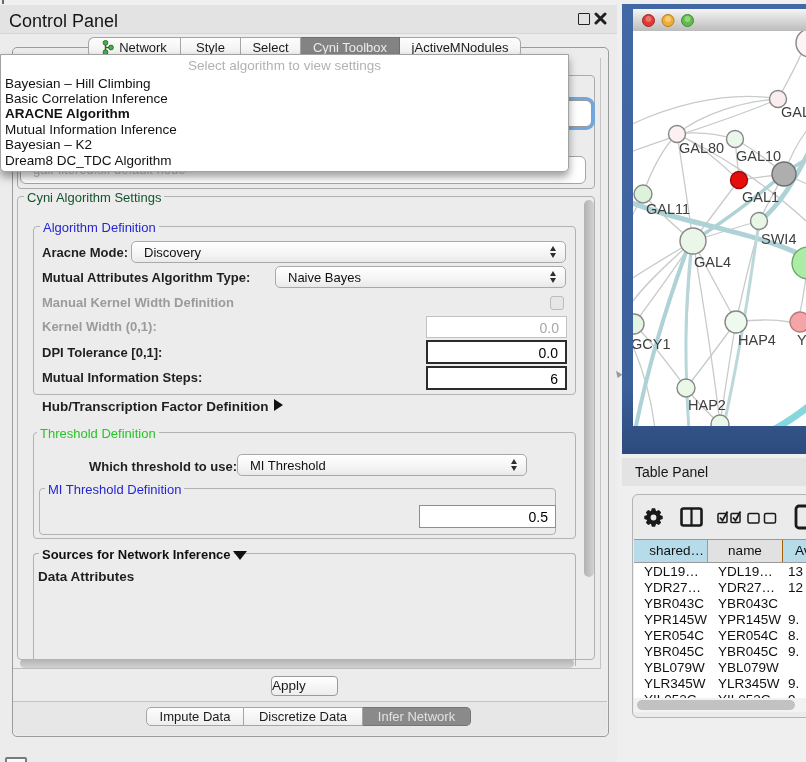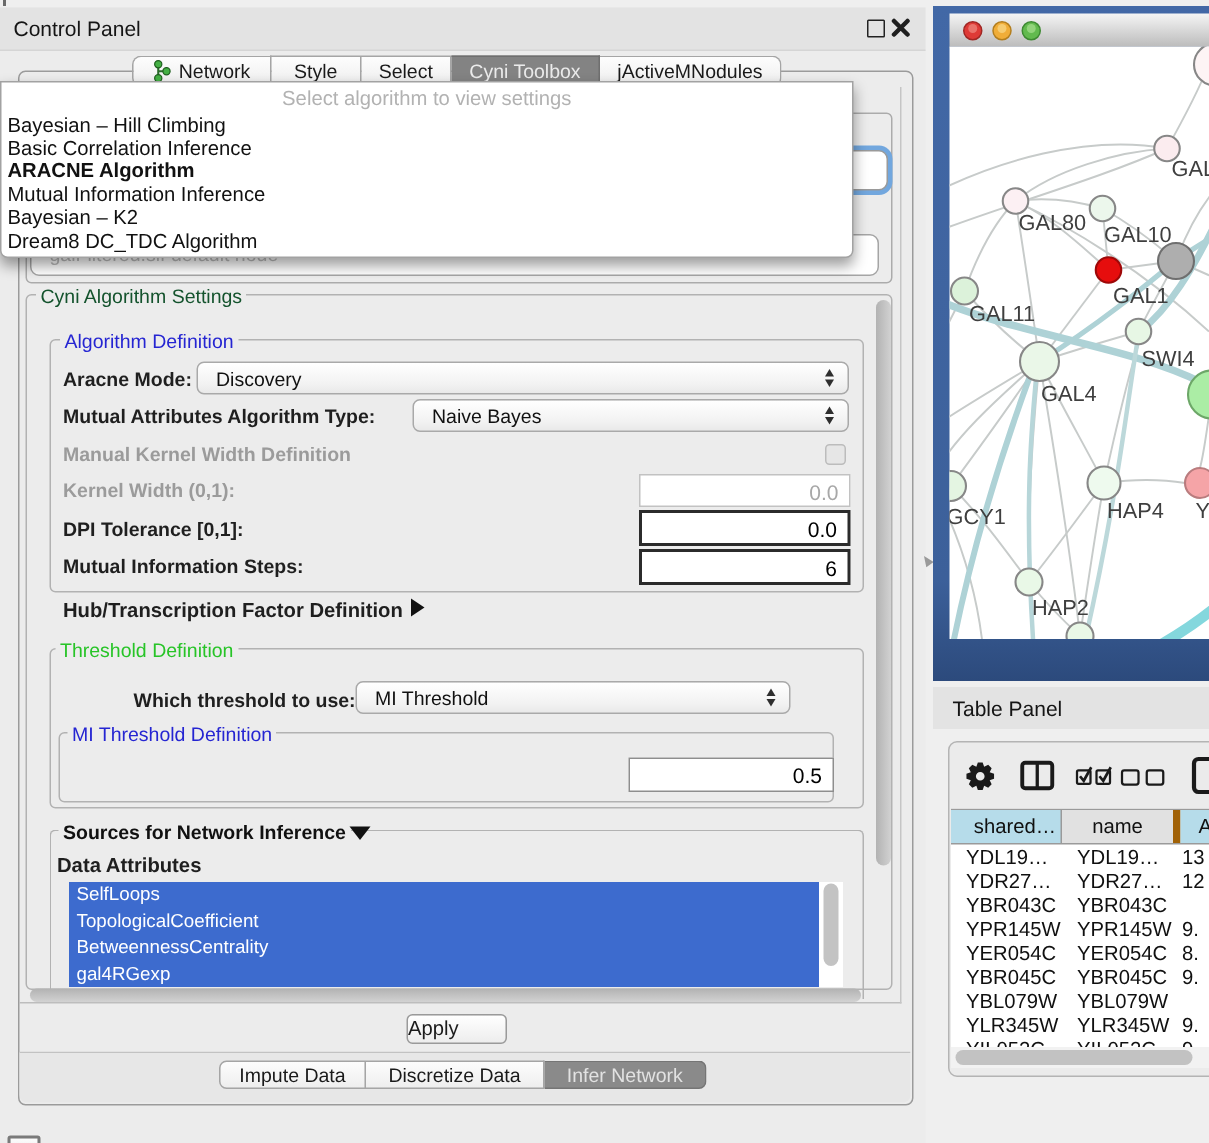--- a/index.html
+++ b/index.html
@@ -22,21 +22,21 @@
   .thumbh{position:absolute;background:linear-gradient(#b2b2b2,#d2d2d2);border-radius:5px;}
 </style>
 </head>
 <body>
 <div id="screen">
 
   <div class="abs" style="left:0;top:5px;width:617px;height:757px;background:#ececec;"></div>
   <div class="abs" style="left:2px;top:0px;width:2px;height:4px;background:#6a6a6a;"></div>
 
   <div class="abs" style="left:0;top:5px;width:617px;height:28px;background:#e3e3e3;border-bottom:1px solid #d5d5d5;"></div>
-  <div class="abs" style="left:9px;top:11px;font-size:14px;color:#151515;">Control Panel</div>
+  <div class="abs" style="left:9px;top:11px;font-size:18px;color:#151515;">Control Panel</div>
   <div class="abs" style="left:578px;top:13px;width:10px;height:10px;border:1.5px solid #222;border-radius:1px;"></div>
   <svg class="abs" style="left:594px;top:12px;" width="13" height="13" viewBox="0 0 13 13">
       <path d="M2 2 L11 11 M11 2 L2 11" stroke="#1f1f1f" stroke-width="3" stroke-linecap="round"></path>
     </svg>
 
   <div class="abs" style="left:12px;top:47px;width:595px;height:688px;border:1px solid #9b9b9b;border-radius:5px;background:#ececec;"></div>
 
   <div class="abs" style="left:88px;top:37px;height:21px;display:flex;font-size:13px;color:#1a1a1a;">
     <div style="width:91px;background:linear-gradient(#fdfdfd,#eeeeee);border:1px solid #a5a5a5;border-right:none;border-radius:6px 0 0 6px;display:flex;align-items:center;justify-content:center;">
       <svg width="13" height="15" viewBox="0 0 13 15" style="margin-right:4px;">
@@ -103,24 +103,20 @@
   <div class="grp" style="left:39px;top:488px;width:515px;height:45px;"></div>
   <div class="gt" style="left:45px;top:482px;color:#2525d2;">MI Threshold Definition</div>
   <div class="fld" style="left:419px;top:505px;width:135px;height:21px;border:1px solid #8e8e8e;color:#000;">
       <span>0.5</span>
     </div>
 
   <div class="grp" style="left:33px;top:553px;width:541px;height:112px;border-bottom:none;border-bottom-left-radius:0;border-bottom-right-radius:0;"></div>
   <div class="gt b" style="left:39px;top:547px;color:#111;">Sources for Network Inference</div>
   <div class="abs" style="left:233px;top:551px;width:0;height:0;border-left:7px solid transparent;border-right:7px solid transparent;border-top:9px solid #111;"></div>
   <div class="lbl" style="left:38px;top:569px;font-size:13.5px;">Data Attributes</div>
-  <div class="abs" style="left:46px;top:588px;width:516px;height:70px;background:#fff;overflow:hidden;">
-    <div style="position:absolute;left:0;top:0;width:500px;height:70px;background:#3d6bce;color:#fff;font-size:12.5px;line-height:17.5px;padding-left:5px;box-sizing:border-box;">SelfLoops<br>TopologicalCoefficient<br>BetweennessCentrality<br>gal4RGexp</div>
-    <div class="thumbv" style="left:503px;top:1px;width:10px;height:55px;background:#c3c3c3;"></div>
-  </div>
 
   <div class="thumbv" style="left:584px;top:200px;width:10px;height:377px;"></div>
   <div class="thumbh" style="left:20px;top:659px;width:554px;height:9px;"></div>
   <div class="abs" style="left:13px;top:668px;width:588px;height:0;border-top:1px solid #bdbdbd;"></div>
   <div class="abs" style="left:600px;top:58px;width:0;height:611px;border-left:1px solid #c5c5c5;"></div>
 
   <div class="abs" style="left:271px;top:676px;width:65px;height:17px;background:linear-gradient(#ffffff,#ededed);border:1px solid #9a9a9a;border-radius:4px;font-size:13.5px;color:#1c1c1c;text-align:left;padding-top:1px;">Apply</div>
 
   <div class="abs" style="left:13px;top:701px;width:594px;height:33px;background:#e7e7e7;border-top:1px solid #c2c2c2;border-radius:0 0 5px 5px;"></div>
   <div class="abs" style="left:146px;top:707px;height:19px;display:flex;font-size:13px;color:#1a1a1a;">
@@ -242,21 +238,21 @@
       <path d="M101 23.5 L103.5 26.5 L108.5 17.5" stroke-width="1.8"></path>
       <rect x="116" y="19.5" width="11" height="9.5" rx="1.5"></rect>
       <rect x="132.5" y="19.5" width="11" height="9.5" rx="1.5"></rect>
     </g>
     <path d="M167 12 h14 a3 3 0 0 1 3 3 v16 a3 3 0 0 1 -3 3 h-14 a3 3 0 0 1 -3 -3 v-16 a3 3 0 0 1 3 -3 z" fill="none" stroke="#1a1a1a" stroke-width="2.8"></path>
   </svg>
 
   <div class="abs" style="left:634px;top:539px;width:172px;height:161px;background:#fff;overflow:hidden;font-size:13.5px;color:#101010;">
     <div style="position:absolute;left:0;top:0;height:22px;width:400px;border-top:1px solid #9a9a9a;border-bottom:1px solid #9a9a9a;display:flex;">
       <div style="width:74px;background:#b6dcea;border-right:1px solid #9a9a9a;text-align:right;padding-right:3px;box-sizing:border-box;line-height:21px;">shared…</div>
-      <div style="width:74px;background:#e1e1e1;border-right:5px solid #a16207;text-align:center;line-height:21px;">name</div>
+      <div style="width:74px;background:#e1e1e1;border-right:1px solid #a16207;text-align:center;line-height:21px;">name</div>
       <div style="width:70px;background:#b6dcea;line-height:21px;padding-left:12px;box-sizing:border-box;">Av…</div>
     </div>
     <div style="position:absolute;left:0;top:25px;line-height:15.95px;">
       <div style="position:absolute;left:10px;top:0;">YDL19…<br>YDR27…<br>YBR043C<br>YPR145W<br>YER054C<br>YBR045C<br>YBL079W<br>YLR345W<br>YIL052C</div>
       <div style="position:absolute;left:84px;top:0;">YDL19…<br>YDR27…<br>YBR043C<br>YPR145W<br>YER054C<br>YBR045C<br>YBL079W<br>YLR345W<br>YIL052C</div>
       <div style="position:absolute;left:154px;top:0;">13<br>12<br><br>9.<br>8.<br>9.<br><br>9.<br>9.</div>
     </div>
   </div>
   <div class="abs" style="left:634px;top:698px;width:172px;height:14px;background:#f2f2f2;"></div>
   <div class="thumbh" style="left:637px;top:700px;width:158px;height:10px;background:#c2c2c2;"></div>

